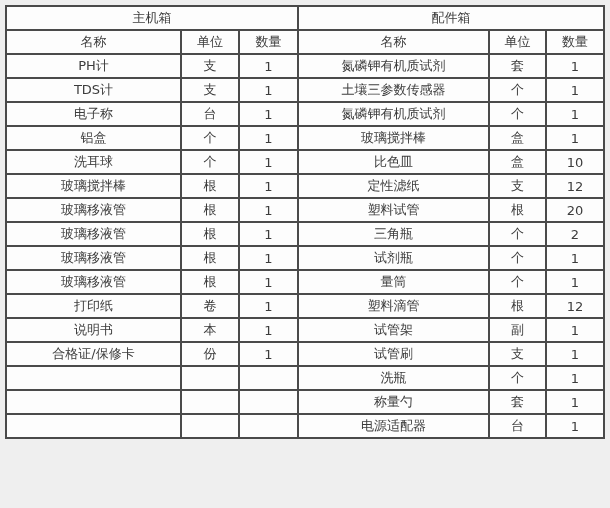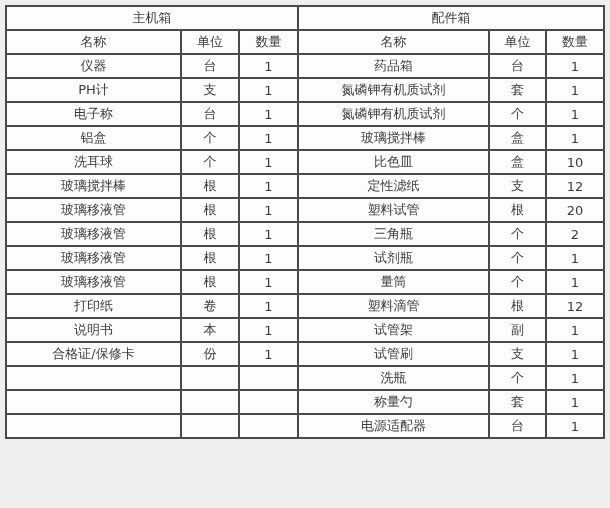--- a/index.html
+++ b/index.html
@@ -69,33 +69,33 @@
         <th>名称</th>
         <th>单位</th>
         <th>数量</th>
         <th class="section-divider">名称</th>
         <th>单位</th>
         <th>数量</th>
       </tr>
     </thead>
     <tbody id="table-body">
         <tr>
-          <td>仪器</td>
-          <td>台</td>
-          <td>1</td>
-          <td class="section-divider">药品箱</td>
-          <td>台</td>
-          <td>1</td>
-        </tr>
-        <tr>
           <td>PH计</td>
           <td>支</td>
           <td>1</td>
           <td class="section-divider">氮磷钾有机质试剂</td>
           <td>套</td>
+          <td>1</td>
+        </tr>
+        <tr>
+          <td>TDS计</td>
+          <td>支</td>
+          <td>1</td>
+          <td class="section-divider">土壤三参数传感器</td>
+          <td>个</td>
           <td>1</td>
         </tr>
         <tr>
           <td>电子称</td>
           <td>台</td>
           <td>1</td>
           <td class="section-divider">氮磷钾有机质试剂</td>
           <td>个</td>
           <td>1</td>
         </tr>

